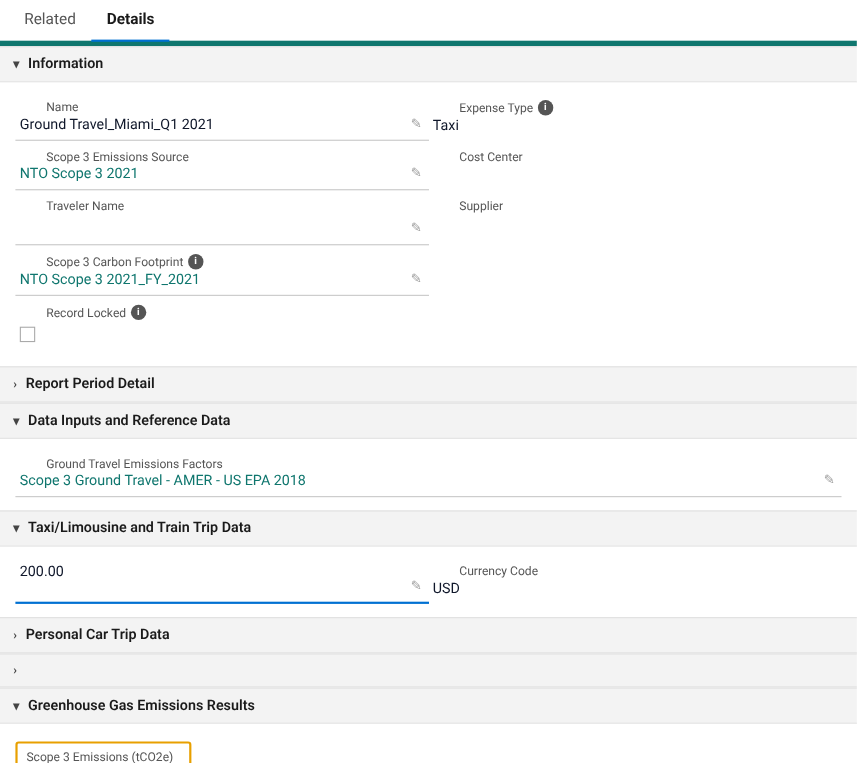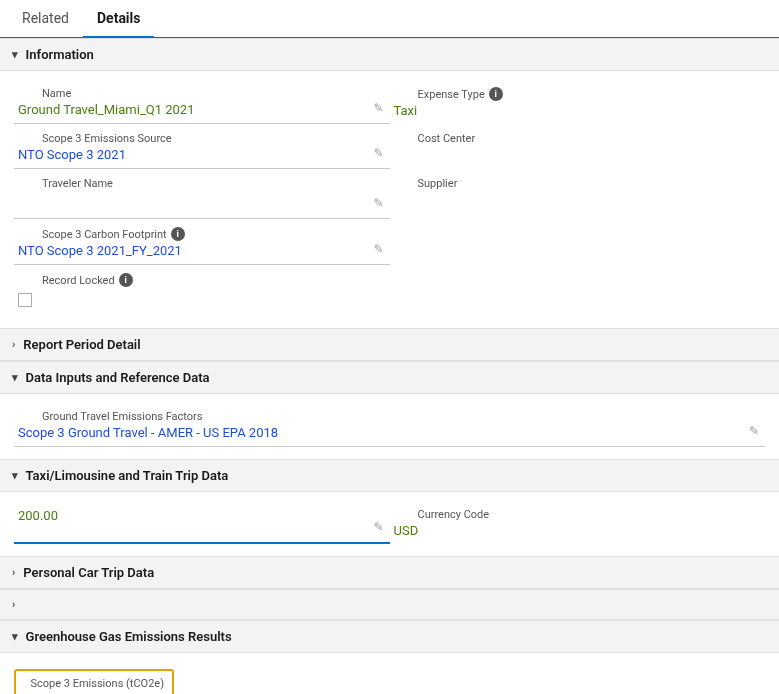--- a/index.html
+++ b/index.html
@@ -8,21 +8,21 @@
       font-size: 13px;
       color: #1a1a1a;
       background: #fff;
       width: 779px;
       min-height: 694px;
     }
 
     
     .tab-bar {
       display: flex;
-      border-bottom: 1px solid #0f766e;
+      border-bottom: 5px solid #0f766e;
       padding: 0 8px;
       background: #fff;
     }
     .tab {
       padding: 10px 14px;
       cursor: pointer;
       font-size: 14px;
       color: #555;
       border-bottom: 2px solid transparent;
       margin-bottom: -1px;
@@ -72,24 +72,24 @@
       font-size: 11px;
       color: #555;
       margin-bottom: 2px;
       display: flex;
       align-items: center;
       gap: 4px;
       padding-left: 24px;
     }
     .field-value {
       font-size: 13px;
-      color: #4d7c0f;
+      color: #0f172a;
     }
     .field-value.link {
-      color: #1d4ed8;
+      color: #0f766e;
       cursor: pointer;
     }
     .edit-icon {
       position: absolute;
       right: 6px;
       bottom: 8px;
       color: #999;
       font-size: 12px;
     }
     .field-col.editable {
@@ -125,21 +125,20 @@
       border-radius: 3px;
       padding: 6px 8px;
       margin: 6px 0;
       display: inline-block;
       min-width: 160px;
     }
     .highlight-label {
       font-size: 11px;
       color: #555;
       margin-bottom: 14px;
-      text-align: right;
     }
   </style>
 </head>
 <body>
 
 <div class="tab-bar">
   <div class="tab">Related</div>
   <div class="tab active">Details</div>
 </div>
 

